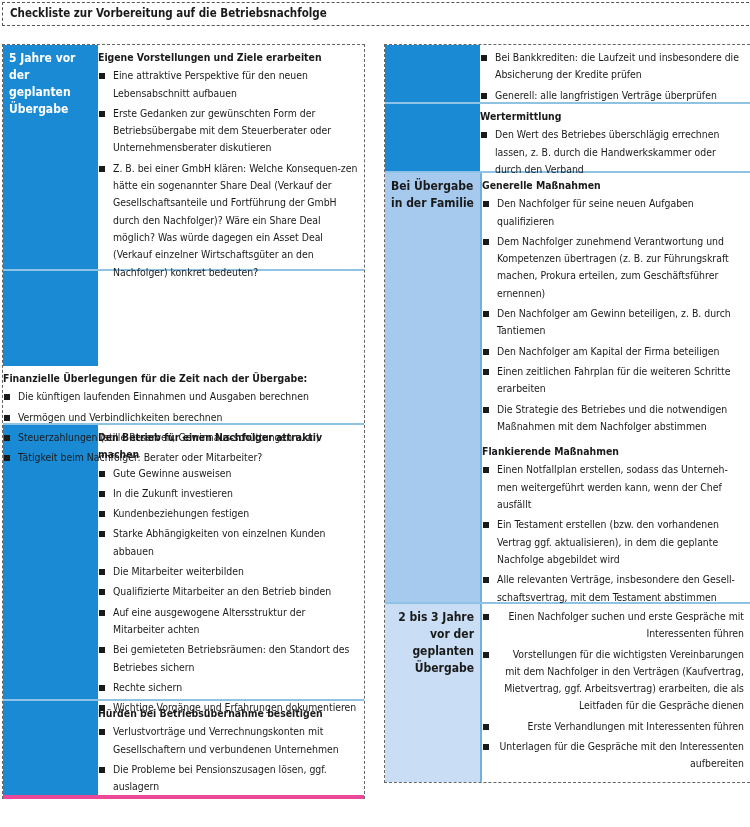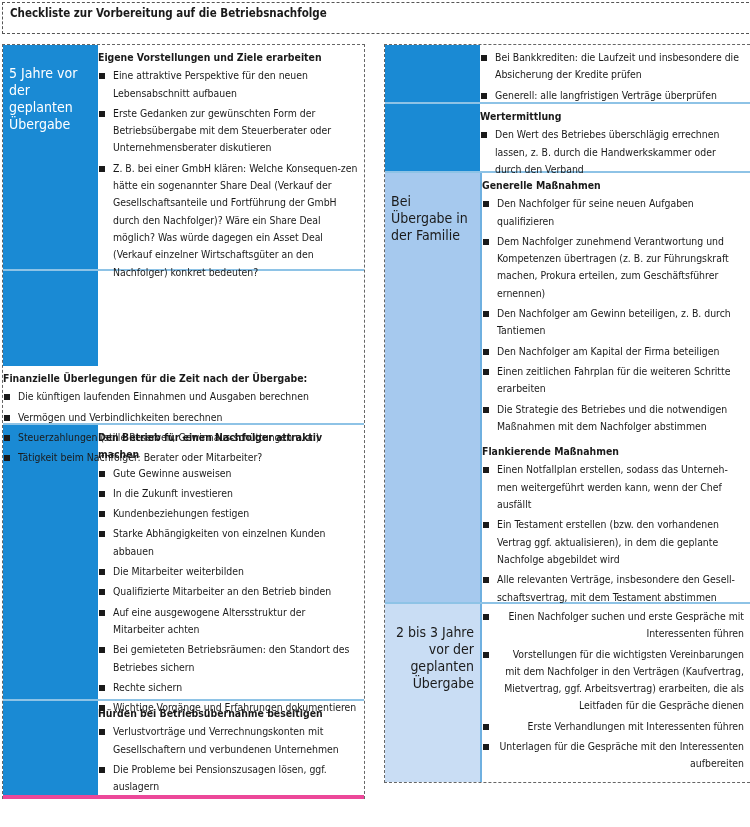--- a/index.html
+++ b/index.html
@@ -1,36 +1,36 @@
 <!DOCTYPE html>
 <html><head>
 <meta charset="utf-8">
 <style>
   * { box-sizing: border-box; margin: 0; padding: 0; }
   html, body { width: 750px; height: 827px; background: #ffffff; overflow: hidden; }
   body { font-family: "DejaVu Sans Condensed", "DejaVu Sans", sans-serif; color: #1a1a1a; position: relative; }
 
   .title-box {
-    position: absolute; left: 2px; top: 2px; width: 747px; height: 32px;
+    position: absolute; left: 2px; top: 2px; width: 747px; height: 24px;
     border: 1px dashed #555; border-right: none; padding-left: 7px;
     font-weight: bold; font-size: 11.5px; line-height: 20px; color: #1a1a1a;
   }
 
   .col {
     position: absolute; top: 44px;
     border: 1px dashed #666; border-bottom: none;
   }
   .col-left { left: 2px; width: 363px; }
   .col-right { left: 384px; width: 366px; border-right: none; border-bottom: 1px dashed #666; }
 
   .row { display: flex; border-bottom: 2px solid #8ec3e6; }
   .row:last-child { border-bottom: 4px solid #ec4899; }
   .label {
-    width: 95px; flex: 0 0 95px; padding: 20px 6px;
-    font-weight: normal; font-size: 14px; line-height: 17px;
+    width: 95px; flex: 0 0 95px; padding: 5px 6px;
+    font-weight: bold; font-size: 12px; line-height: 17px;
   }
   .label.dark { background: #1a8ad4; color: #ffffff; }
   .label.light { background: #a6c9ee; color: #1a1a1a; }
   .label.lighter { background: #c9ddf4; color: #1a1a1a; }
   .left-sep { border-left: 2px solid #6fb0e0; }
 
   .content { flex: 1; padding: 4px 6px 4px 0; font-size: 10.4px; line-height: 17.3px; }
   .sub-title { font-weight: bold; margin-bottom: 1px; }
   .sub-title + ul { margin-top: 0; }
   ul { list-style: none; }

